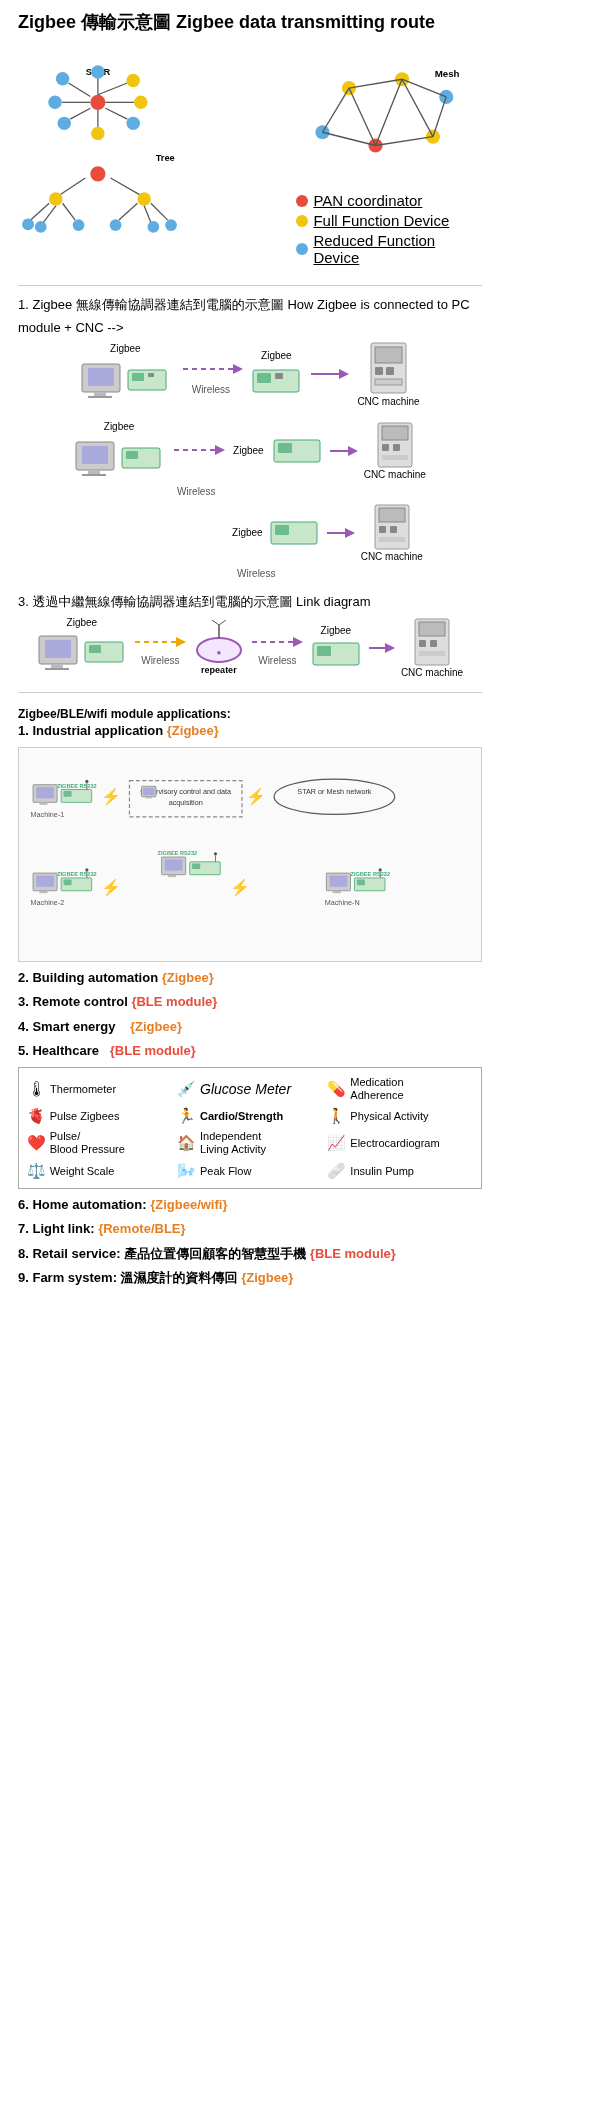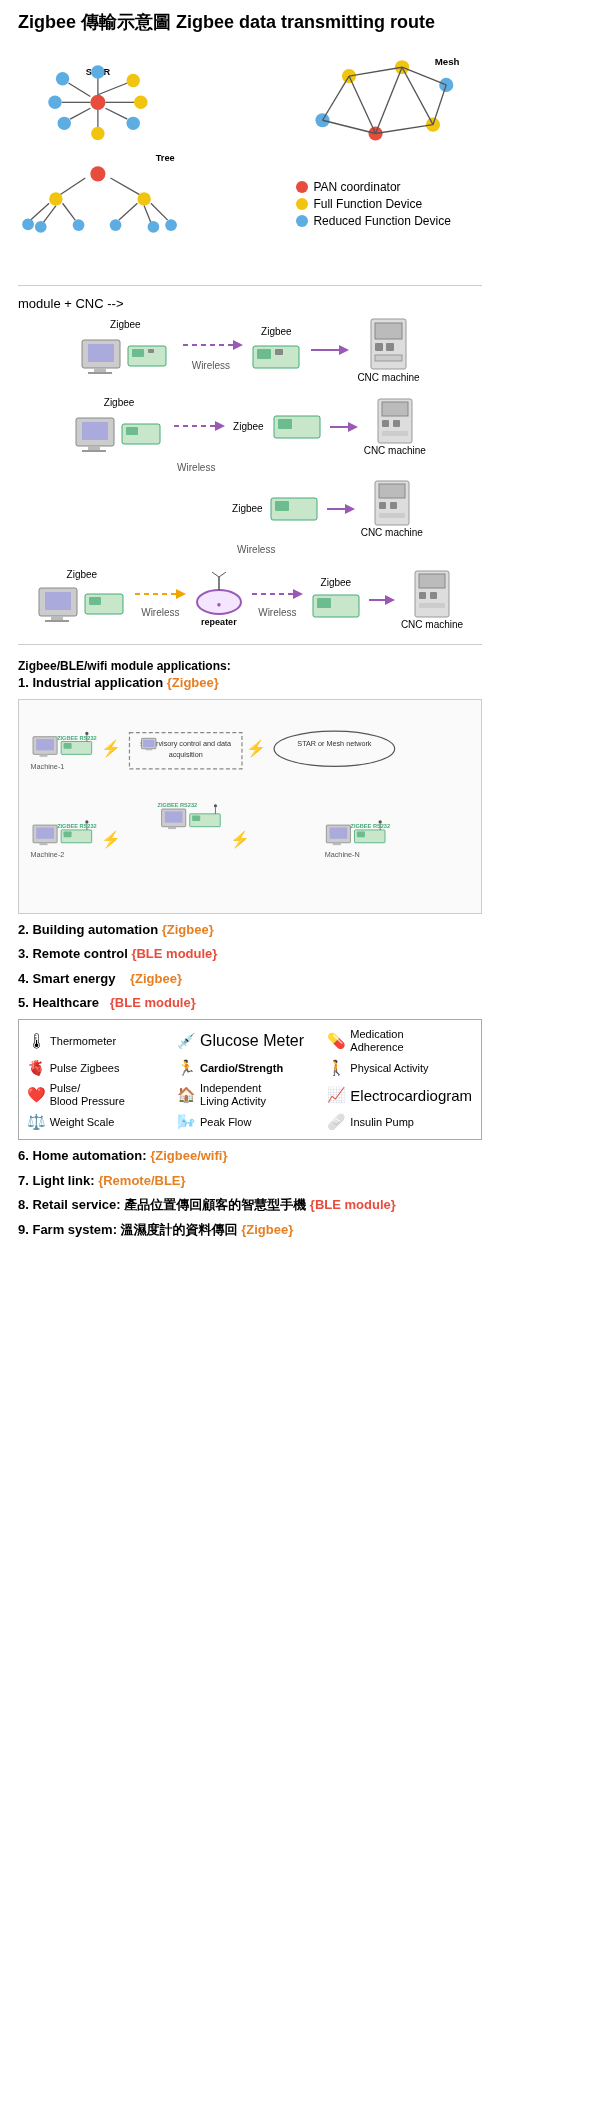--- a/index.html
+++ b/index.html
@@ -32,25 +32,27 @@
     }
 
     .topo-left {
       width: 58%;
       position: relative;
     }
 
     .topo-right {
       width: 40%;
       position: relative;
+      margin-top: 12px;
     }
 
     .legend-area {
       margin-top: 10px;
-      font-size: 12px;
+      font-size: 15px;
+      text-decoration: underline;
     }
 
     .legend-item {
       display: flex;
       align-items: center;
       margin-bottom: 3px;
     }
 
     .legend-dot {
       width: 12px;
@@ -214,20 +216,24 @@
         </div>
       </div>
     </div>
   </div>
 
   <hr class="divider">
 
   <div>
 
     <div class="numbered-item">
+      <div class="item-title">
+        <span>1.</span>
+        <span>Zigbee 無線傳輸協調器連結到電腦的示意圖 How Zigbee is connected to PC</span>
+      </div>
        module + CNC --&gt;
       <div style="display:flex; align-items:center; justify-content:center; gap:8px; margin:6px 0;">
 
         <div style="display:flex;flex-direction:column;align-items:center;">
           <div style="font-size:10px;margin-bottom:2px;">Zigbee</div>
           <svg width="90" height="50" viewBox="0 0 90 50">
 
             <rect x="2" y="8" width="38" height="28" rx="2" fill="#ccc" stroke="#888"></rect>
             <rect x="8" y="12" width="26" height="18" fill="#aad"></rect>
             <rect x="14" y="36" width="12" height="4" fill="#bbb"></rect>
@@ -340,20 +346,24 @@
               </svg>
               <span style="font-size:10px;">CNC machine</span>
             </div>
           </div>
           <div style="font-size:10px;color:#555;padding-left:65px;">Wireless</div>
         </div>
       </div>
     </div>
 
     <div class="numbered-item">
+      <div class="item-title">
+        <span>3.</span>
+        <span>透過中繼無線傳輸協調器連結到電腦的示意圖   Link diagram</span>
+      </div>
 
       <div style="display:flex;align-items:center;justify-content:center;gap:6px;margin:6px 0;flex-wrap:wrap;">
 
         <div style="display:flex;flex-direction:column;align-items:center;">
           <div style="font-size:10px;">Zigbee</div>
           <svg width="90" height="50" viewBox="0 0 90 50">
             <rect x="2" y="8" width="38" height="28" rx="2" fill="#ccc" stroke="#888"></rect>
             <rect x="8" y="12" width="26" height="18" fill="#aad"></rect>
             <rect x="14" y="36" width="12" height="4" fill="#bbb"></rect>
             <rect x="8" y="40" width="24" height="2" fill="#999"></rect>
@@ -502,21 +512,21 @@
       <strong>5.  Healthcare &nbsp; <span class="ble-highlight">{BLE module}</span></strong>
     </div>
 
     <div style="border:1px solid #aaa;padding:8px;margin:6px 0;display:grid;grid-template-columns:1fr 1fr 1fr;gap:5px;">
       <div style="display:flex;align-items:center;gap:4px;">
         <span style="font-size:15px;">🌡</span>
         <span style="font-size:11px;">Thermometer</span>
       </div>
       <div style="display:flex;align-items:center;gap:4px;">
         <span style="font-size:15px;">💉</span>
-        <span style="font-size:16px;">Glucose Meter</span>
+        <span style="font-size:14px;font-style:italic;">Glucose Meter</span>
       </div>
       <div style="display:flex;align-items:center;gap:4px;">
         <span style="font-size:15px;">💊</span>
         <span style="font-size:11px;line-height:1.2;">Medication<br>Adherence</span>
       </div>
       <div style="display:flex;align-items:center;gap:4px;">
         <span style="font-size:15px;">🫀</span>
         <span style="font-size:11px;">Pulse Zigbees</span>
       </div>
       <div style="display:flex;align-items:center;gap:4px;">
@@ -530,21 +540,21 @@
       <div style="display:flex;align-items:center;gap:4px;">
         <span style="font-size:15px;">❤️</span>
         <span style="font-size:11px;line-height:1.2;">Pulse/<br>Blood Pressure</span>
       </div>
       <div style="display:flex;align-items:center;gap:4px;">
         <span style="font-size:15px;">🏠</span>
         <span style="font-size:11px;line-height:1.2;">Independent<br>Living Activity</span>
       </div>
       <div style="display:flex;align-items:center;gap:4px;">
         <span style="font-size:15px;">📈</span>
-        <span style="font-size:15px;">Electrocardiogram</span>
+        <span style="font-size:11px;">Electrocardiogram</span>
       </div>
       <div style="display:flex;align-items:center;gap:4px;">
         <span style="font-size:15px;">⚖️</span>
         <span style="font-size:11px;">Weight Scale</span>
       </div>
       <div style="display:flex;align-items:center;gap:4px;">
         <span style="font-size:15px;">🌬️</span>
         <span style="font-size:11px;">Peak Flow</span>
       </div>
       <div style="display:flex;align-items:center;gap:4px;">

